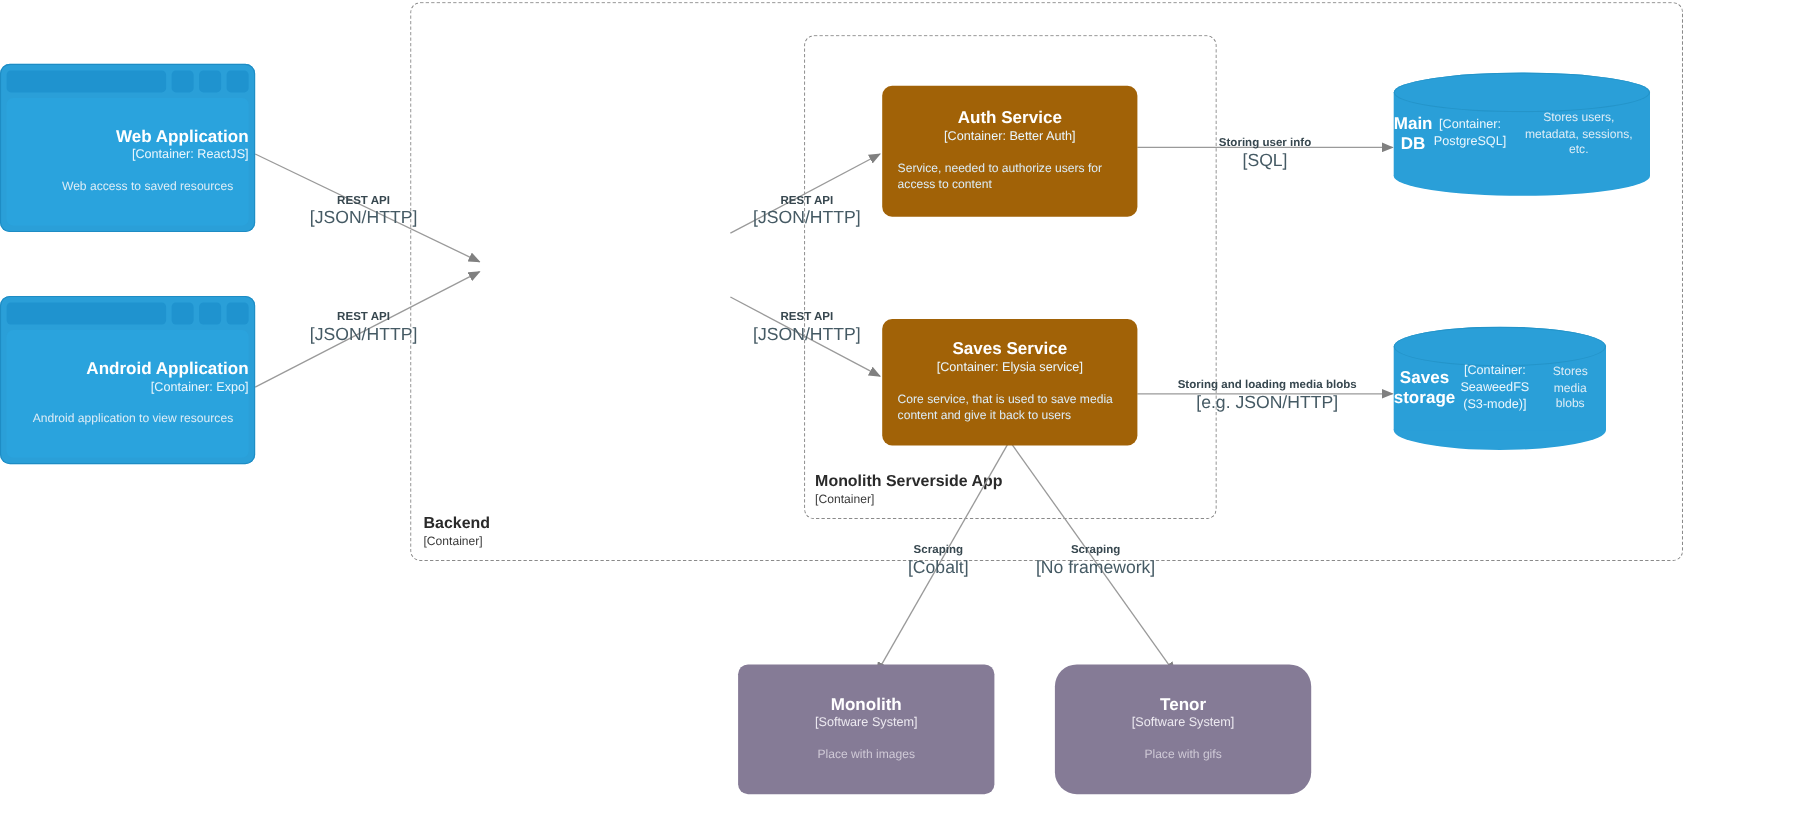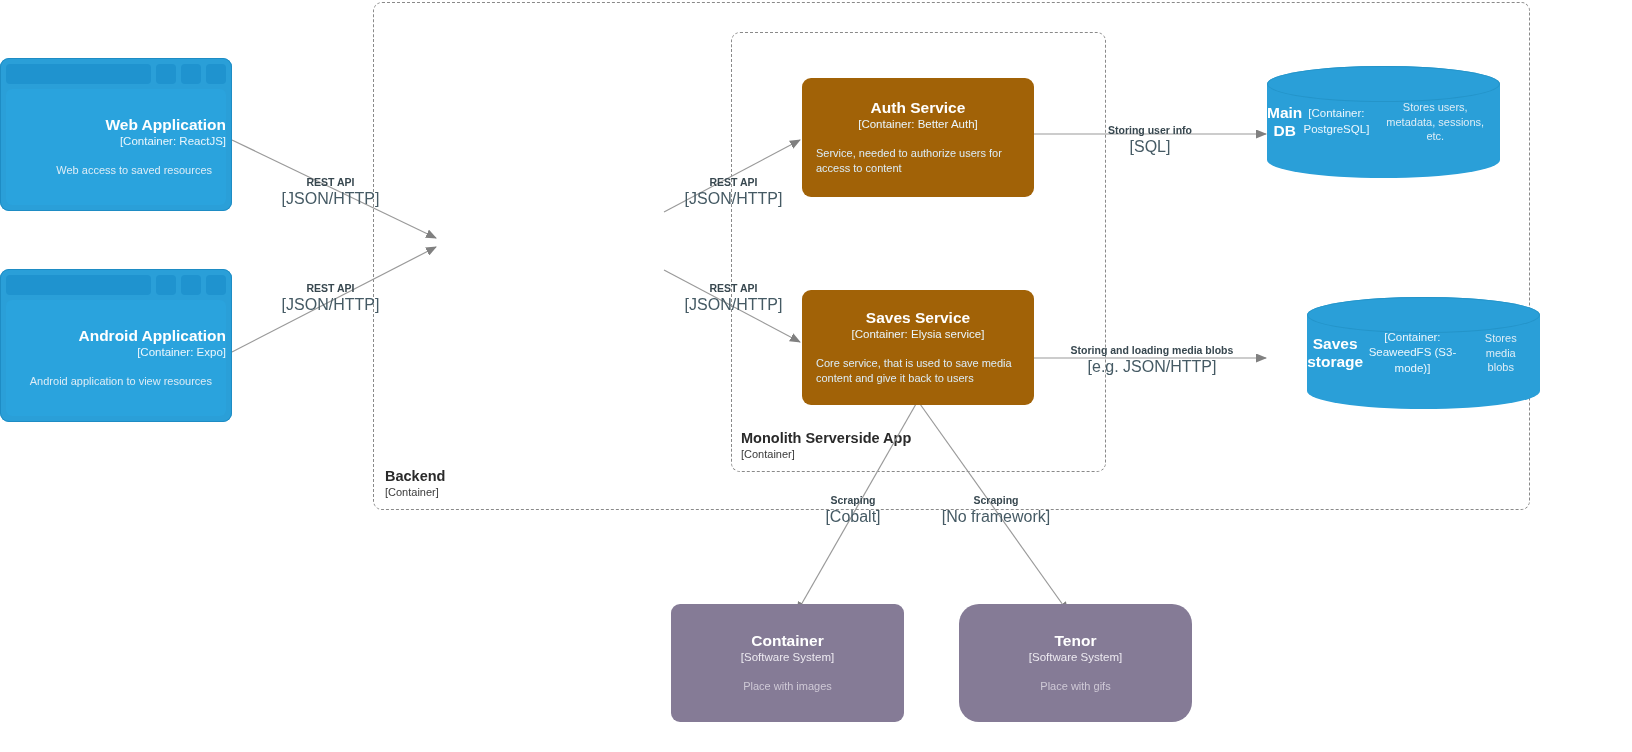--- a/index.html
+++ b/index.html
@@ -183,34 +183,34 @@
     <div class="body"></div>
     <div class="top"></div>
     <div class="txt">
       <div class="n-title">Main DB</div>
       <div class="n-tech">[Container: PostgreSQL]</div>
       <div class="gap"></div>
       <div class="n-desc">Stores users, metadata, sessions, etc.</div>
     </div>
   </div>
 
-  <div class="cyl" style="left:1267px;top:297px;width:233px;height:112px;margin-left:40px;">
+  <div class="cyl" style="left:1267px;top:297px;width:193px;height:112px;">
     <div class="bot"></div>
     <div class="body"></div>
     <div class="top"></div>
     <div class="txt">
       <div class="n-title">Saves storage</div>
       <div class="n-tech">[Container: SeaweedFS (S3-mode)]</div>
       <div class="gap"></div>
       <div class="n-desc">Stores media blobs</div>
     </div>
   </div>
 
   <div class="box ext" style="left:671px;top:604px;width:233px;height:118px;">
-    <div class="n-title">Container</div>
+    <div class="n-title">Monolith</div>
     <div class="n-tech">[Software System]</div>
     <div class="gap"></div>
     <div class="n-desc">Place with images</div>
   </div>
 
   <div class="box ext" style="left:959px;top:604px;width:233px;height:118px;border-radius:20px;">
     <div class="n-title">Tenor</div>
     <div class="n-tech">[Software System]</div>
     <div class="gap"></div>
     <div class="n-desc">Place with gifs</div>

